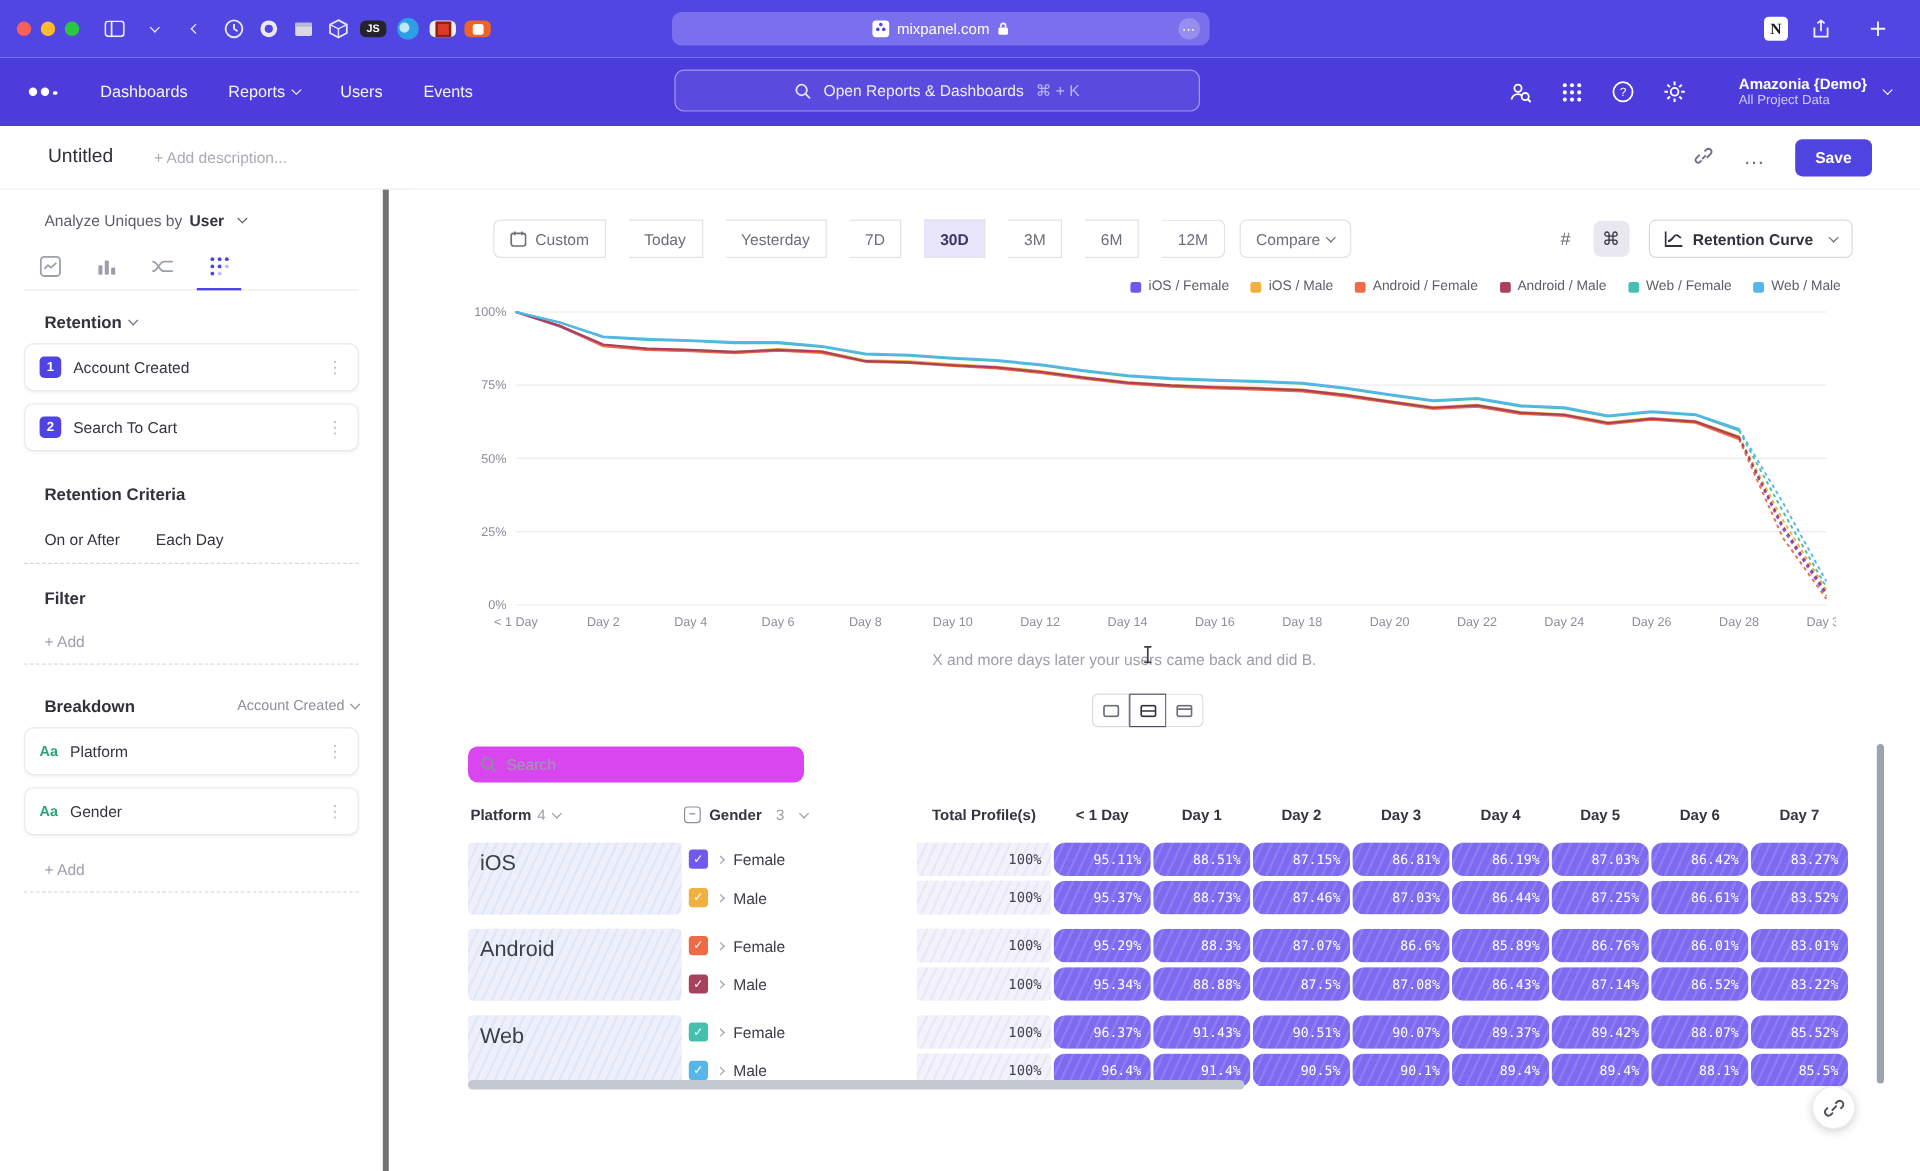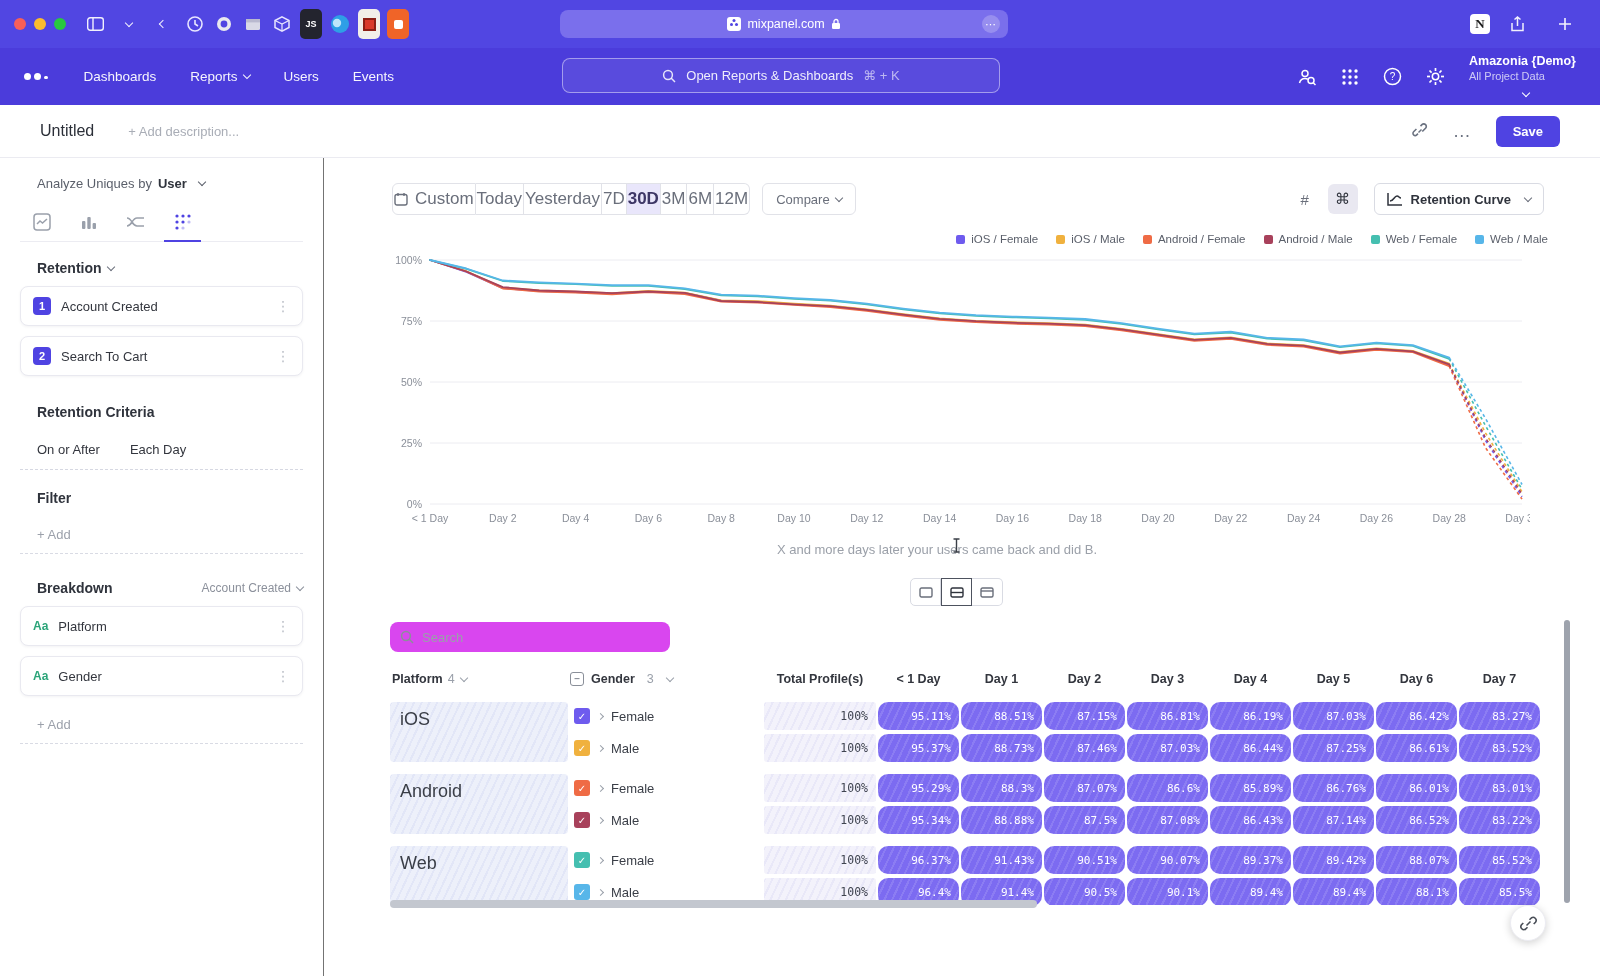--- a/index.html
+++ b/index.html
@@ -10,52 +10,52 @@
   .chev{display:inline-block;width:6px;height:6px;border-right:1.5px solid currentColor;border-bottom:1.5px solid currentColor;transform:rotate(45deg);margin-left:6px;}
   .chev.r{transform:rotate(-45deg);margin-left:0;}
   .chev.l{transform:rotate(135deg);margin-left:0;}
 
   
   .browser-bar{position:absolute;left:0;top:0;width:1600px;height:48px;background:#5146e2;display:flex;align-items:center;padding:0 14px;color:#fff;}
   .traffic{display:flex;gap:8px;margin-right:16px;}
   .traffic i{width:12px;height:12px;border-radius:50%;display:block;}
   .t-red{background:#f75f58;} .t-yellow{background:#fbbc2e;} .t-green{background:#28c840;}
   .b-icn{width:26px;height:26px;display:flex;align-items:center;justify-content:center;margin-right:8px;opacity:.92;}
-  .ext{width:22px;height:30px;border-radius:5px;display:flex;align-items:center;justify-content:center;font-size:9px;font-weight:bold;margin-right:7px;}
+  .ext{width:22px;height:14px;border-radius:5px;display:flex;align-items:center;justify-content:center;font-size:9px;font-weight:bold;margin-right:7px;}
   .url-pill{position:absolute;left:560px;top:10px;width:448px;height:28px;background:#7a6fec;border-radius:8px;display:flex;align-items:center;justify-content:center;gap:6px;font-size:12.5px;color:#fff;}
   .url-fav{width:14px;height:14px;border-radius:3px;background:#fff;position:relative;}
   .url-fav:before{content:"";position:absolute;left:3px;top:6px;width:3px;height:3px;border-radius:50%;background:#5146e2;box-shadow:5px 0 0 #5146e2, 2.5px -4px 0 #5146e2;}
   .url-more{position:absolute;right:8px;top:5px;width:18px;height:18px;border-radius:50%;background:#978eef;color:#fff;font-size:11px;display:flex;align-items:center;justify-content:center;letter-spacing:1px;}
   .browser-right{margin-left:auto;display:flex;align-items:center;gap:14px;}
   .notion{width:20px;height:20px;border-radius:4px;background:#fff;color:#1b1b1b;font-family:"Liberation Serif",serif;font-weight:bold;font-size:13px;display:flex;align-items:center;justify-content:center;}
 
   
   .app-header{position:absolute;left:0;top:48px;width:1600px;height:57px;background:#4b3cdb;display:flex;align-items:center;color:#fff;padding:0 24px;}
   .mx-logo{display:flex;align-items:flex-end;gap:3px;margin-right:36px;}
   .mx-logo i{display:block;border-radius:50%;background:#fff;}
   .mx-d1{width:7px;height:7px;} .mx-d2{width:7px;height:7px;} .mx-d3{width:3.5px;height:3.5px;margin-bottom:1px;}
   .top-nav{display:flex;align-items:center;gap:34px;font-size:13.5px;}
   .nav-item{display:flex;align-items:center;cursor:pointer;color:rgba(255,255,255,.95);}
   .hdr-search{position:absolute;left:562px;top:10px;width:438px;height:35px;border:1px solid rgba(255,255,255,.45);background:rgba(255,255,255,.08);border-radius:8px;display:flex;align-items:center;justify-content:center;gap:10px;font-size:13px;color:rgba(255,255,255,.9);}
   .hdr-search .shortcut{color:rgba(255,255,255,.6);}
   .hdr-right{margin-left:auto;display:flex;align-items:center;gap:24px;}
-  .proj{display:flex;align-items:center;gap:8px;margin-left:0;flex-direction:column;}
+  .proj{display:flex;align-items:center;gap:8px;margin-left:20px;}
   .proj-name{font-size:12.5px;font-weight:bold;line-height:1.25;}
   .proj-sub{font-size:11px;color:rgba(255,255,255,.72);font-weight:normal;}
 
   
   .title-bar{position:absolute;left:0;top:105px;width:1600px;height:53px;background:#fff;border-bottom:1px solid #ebebf1;display:flex;align-items:center;padding:0 40px;}
   .report-title{font-size:16px;color:#2b2f38;}
   .desc-ph{font-size:13px;color:#a9adb6;margin-left:34px;}
   .title-actions{margin-left:auto;display:flex;align-items:center;gap:24px;}
   .icon-btn{color:#6b7280;display:flex;align-items:center;justify-content:center;cursor:pointer;}
   .save-btn{background:#4f43e2;color:#fff;font-size:13px;font-weight:bold;border:none;border-radius:6px;padding:8px 17px;cursor:pointer;}
 
   
-  .sidebar{position:absolute;left:0;top:158px;width:324px;bottom:0;background:#fff;border-right:1px solid #737373;padding:0 20px;}
+  .sidebar{position:absolute;left:0;top:158px;width:324px;bottom:0;background:#fff;border-right:5px solid #737373;padding:0 20px;}
   .analyze-row{margin:18px 0 12px 17px;font-size:13px;color:#5a5f6a;display:flex;align-items:center;gap:6px;}
   .analyze-row b{color:#2f333c;}
   .side-tabs{display:flex;gap:4px;border-bottom:1px solid #ececf2;padding-bottom:0;margin-bottom:4px;}
   .side-tab{width:43px;height:38px;display:flex;align-items:center;justify-content:center;color:#9aa0ab;position:relative;cursor:pointer;}
   .side-tab.active{color:#4f43e2;}
   .side-tab.active:after{content:"";position:absolute;left:3px;right:3px;bottom:-1px;height:2px;background:#4f43e2;}
   .sec-title{font-size:14px;font-weight:bold;color:#2f333c;margin:18px 0 10px 17px;display:flex;align-items:center;}
   .card{height:40px;border:1px solid #e9e9f0;border-radius:8px;box-shadow:0 1px 3px rgba(25,28,50,.05);display:flex;align-items:center;padding:0 12px;margin-bottom:10px;gap:10px;background:#fff;}
   .step-badge{width:18px;height:18px;border-radius:4px;background:#4f43e2;color:#fff;font-size:11px;font-weight:bold;display:flex;align-items:center;justify-content:center;flex:0 0 18px;}
   .card-label{font-size:13px;color:#33363e;}
@@ -67,31 +67,31 @@
   .bd-sel{margin-left:auto;font-size:12px;color:#8b909b;display:flex;align-items:center;cursor:pointer;}
   .aa{color:#2aa478;font-weight:bold;font-size:12px;flex:0 0 auto;}
   .sidebar-foot{position:absolute;left:0;right:0;bottom:0;height:42px;display:flex;align-items:center;padding:0 24px;}
   .give-fb{font-size:12px;color:#9aa0aa;cursor:pointer;}
   .collapse{margin-left:auto;color:#5a5f68;font-size:15px;cursor:pointer;}
 
   
   .main{position:absolute;left:344px;top:158px;right:0;bottom:0;background:#fff;}
   .controls-row{position:absolute;top:25px;left:48px;right:56px;display:flex;align-items:center;}
   .seg{display:flex;}
-  .seg .rbtn{height:32px;border:1px solid #e1e2e8;border-left:none;background:#fff;color:#6a6f7b;font-size:17px;padding:0 1px;display:flex;align-items:center;gap:7px;cursor:pointer;font-family:inherit;}
+  .seg .rbtn{height:32px;border:1px solid #e1e2e8;border-left:none;background:#fff;color:#6a6f7b;font-size:13px;padding:0 13px;display:flex;align-items:center;gap:7px;cursor:pointer;font-family:inherit;margin-left:19px;}
   .seg .rbtn:first-child{border-left:1px solid #e1e2e8;border-radius:6px 0 0 6px;}
   .seg .rbtn:last-child{border-radius:0 6px 6px 0;}
   .seg .rbtn.sel{background:#e9e6fb;color:#3d3666;font-weight:bold;}
   .compare-btn{margin-left:12px;height:32px;border:1px solid #e1e2e8;background:#fff;border-radius:6px;color:#6a6f7b;font-size:13px;padding:0 13px;display:flex;align-items:center;cursor:pointer;font-family:inherit;}
   .ctrl-right{margin-left:auto;display:flex;align-items:center;gap:8px;}
   .sq-btn{width:30px;height:30px;border-radius:6px;display:flex;align-items:center;justify-content:center;color:#6a6f7b;font-size:15px;cursor:pointer;}
   .sq-btn.active{background:#e9e8f1;color:#2f333c;}
   .view-dd{margin-left:8px;height:32px;border:1px solid #d9dbe3;border-radius:6px;background:#fff;display:flex;align-items:center;gap:8px;padding:0 12px;font-size:13px;font-weight:bold;color:#2f333c;cursor:pointer;font-family:inherit;}
 
-  .legend{position:absolute;top:75px;right:52px;display:flex;gap:18px;font-size:11.5px;color:#5a5f6a;}
+  .legend{position:absolute;top:75px;right:66px;display:flex;gap:18px;font-size:11.5px;color:#5a5f6a;}
   .lg-item{display:flex;align-items:center;gap:6px;cursor:pointer;}
   .lg-dot{width:9px;height:9px;border-radius:2px;display:block;}
 
   .chart-wrap{position:absolute;top:92px;left:46px;}
   .chart-caption{position:absolute;top:384px;left:0;right:70px;text-align:center;font-size:13px;color:#9ba0a9;}
   .ibeam{position:absolute;top:380px;left:608px;}
 
   .toggle-group{position:absolute;top:420px;left:566px;display:flex;}
   .tg-btn{width:31px;height:28px;border:1px solid #d9dbe3;border-left:none;background:#fff;display:flex;align-items:center;justify-content:center;color:#6a6f7b;cursor:pointer;}
   .tg-btn:first-child{border-left:1px solid #d9dbe3;border-radius:5px 0 0 5px;}

